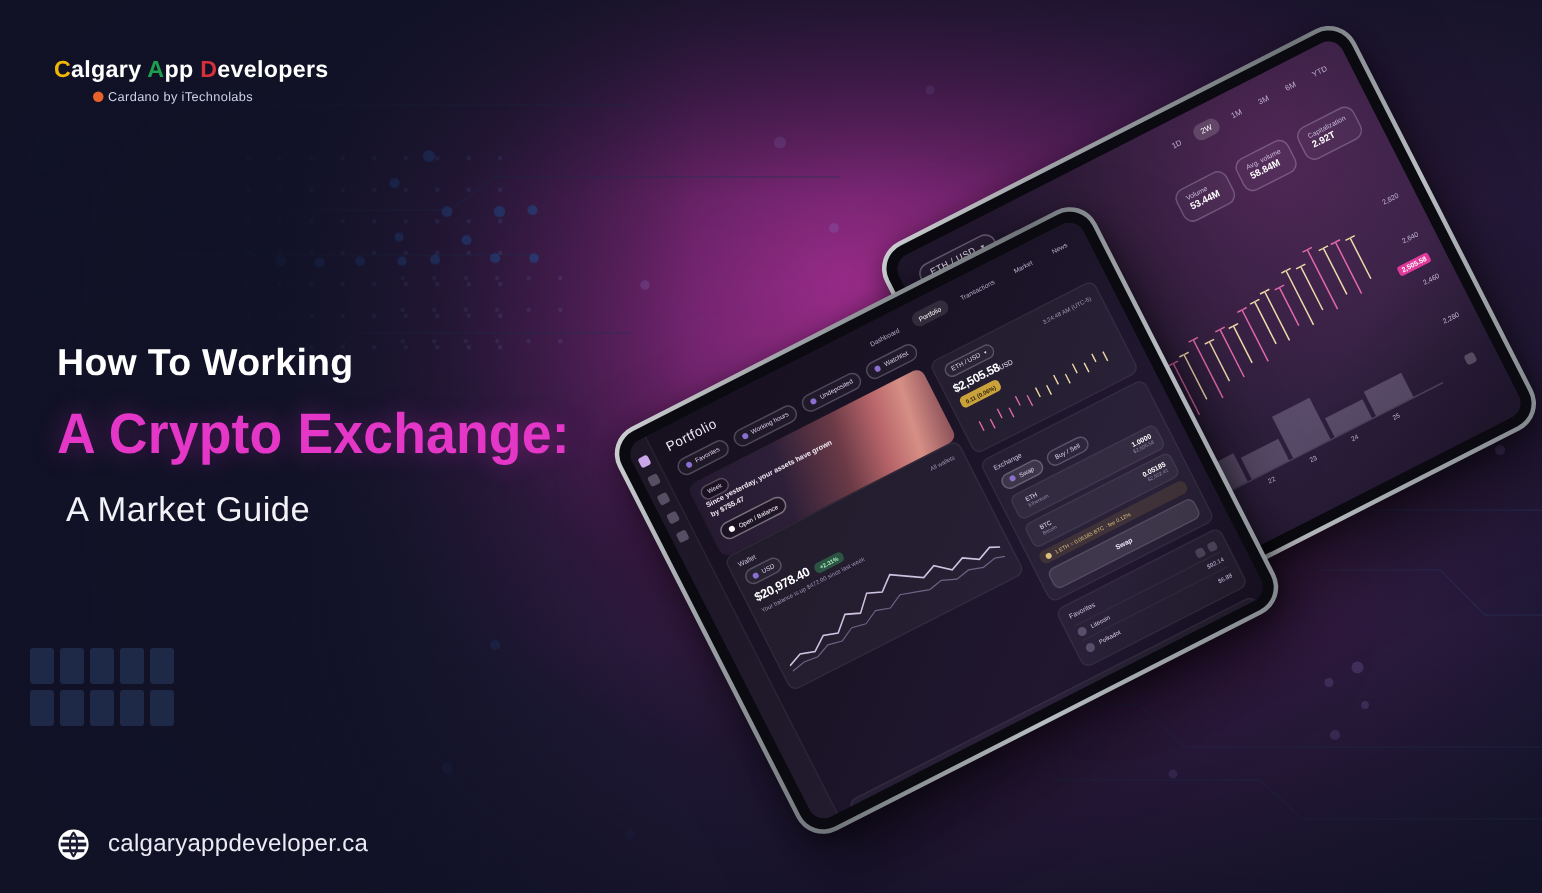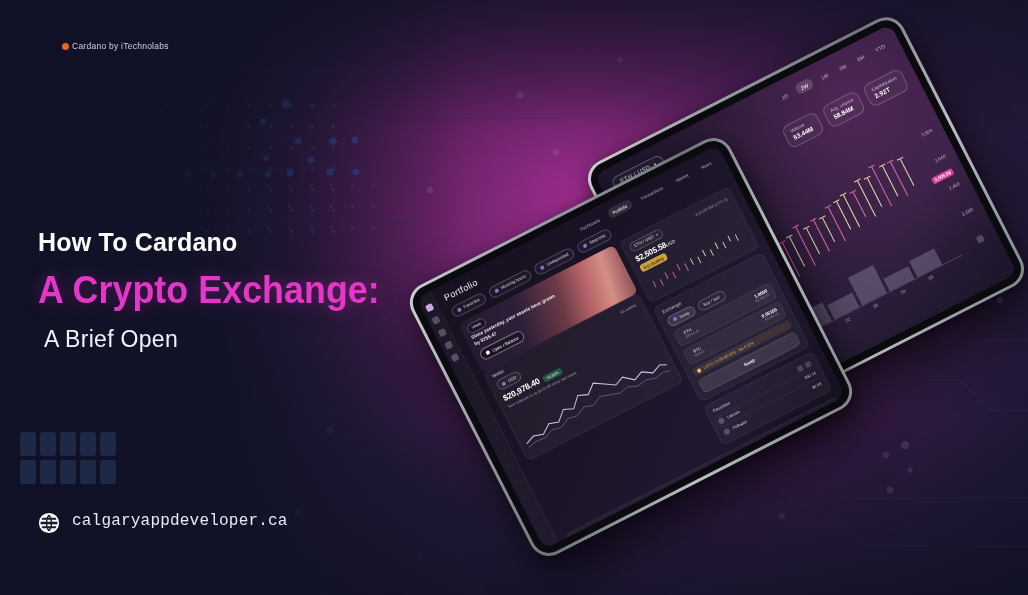--- a/index.html
+++ b/index.html
@@ -59,21 +59,21 @@
   #headline { position:absolute; left:38px; top:228px; width:430px; }
   .h-line1 { font-size:25px; font-weight:700; color:#ffffff; letter-spacing:.2px; }
   .h-line2 {
     margin-top:12px; font-size:38px; font-weight:700; color:#e437c8;
     letter-spacing:.1px; transform:scaleX(.94); transform-origin:left center;
     text-shadow:0 0 18px rgba(228,55,200,0.35);
   }
   .h-line3 { margin-top:14px; margin-left:6px; font-size:23px; font-weight:400; color:#f3f2f8; letter-spacing:.3px; }
 
   
-  #footer-url { position:absolute; left:38px; top:512px; display:flex; gap:12px;font-family:Liberation Mono, monospace; }
+  #footer-url { position:absolute; left:38px; top:552px; display:flex; align-items:center; gap:12px; }
   .globe { width:22px; height:22px; flex:none; }
   .url-text { font-size:16px; color:#eceaf4; letter-spacing:.2px; }
 
   
   #devices { position:absolute; inset:0; }
 
   .tablet { position:absolute; border-radius:20px; }
   .tablet .body {
     position:absolute; inset:0; border-radius:20px;
     background:linear-gradient(135deg,#cfd2d4 0%,#9ba0a4 22%,#6f7478 48%,#b9bec2 72%,#80858a 100%);
@@ -325,30 +325,31 @@
       <i></i>
       <i></i>
       <i></i>
       <i></i>
       <i></i>
       <i></i>
   </div>
 </div>
 
 <div id="logo">
+  <div class="logo-word"><span class="c-y">C</span>algary <span class="c-g">A</span>pp <span class="c-r">D</span>evelopers</div>
   <div class="logo-sub">
     <span class="mark"></span>
     <span>Cardano by iTechnolabs</span>
   </div>
 </div>
 
 <div id="headline">
-  <div class="h-line1">How To Cardano</div>
+  <div class="h-line1">How To Working</div>
   <div class="h-line2">A Crypto Exchange:</div>
-  <div class="h-line3">A Brief Open</div>
+  <div class="h-line3">A Market Guide</div>
 </div>
 
 <div id="footer-url">
   <svg class="globe" viewBox="0 0 24 24">
     <circle cx="12" cy="12" r="10.2" fill="#ffffff"></circle>
     <g fill="#1a1b33">
       <path d="M12 2.2c-2.2 2.1-3.4 5.5-3.4 9.8s1.2 7.7 3.4 9.8c2.2-2.1 3.4-5.5 3.4-9.8S14.2 4.3 12 2.2zm0 2.6c1.2 1.7 1.9 4.2 1.9 7.2s-.7 5.5-1.9 7.2c-1.2-1.7-1.9-4.2-1.9-7.2s.7-5.5 1.9-7.2z"></path>
       <path d="M2.3 10.6h19.4v2.8H2.3z"></path>
       <path d="M4 6.4h16v2.1H4zM4 15.5h16v2.1H4z"></path>
     </g>

